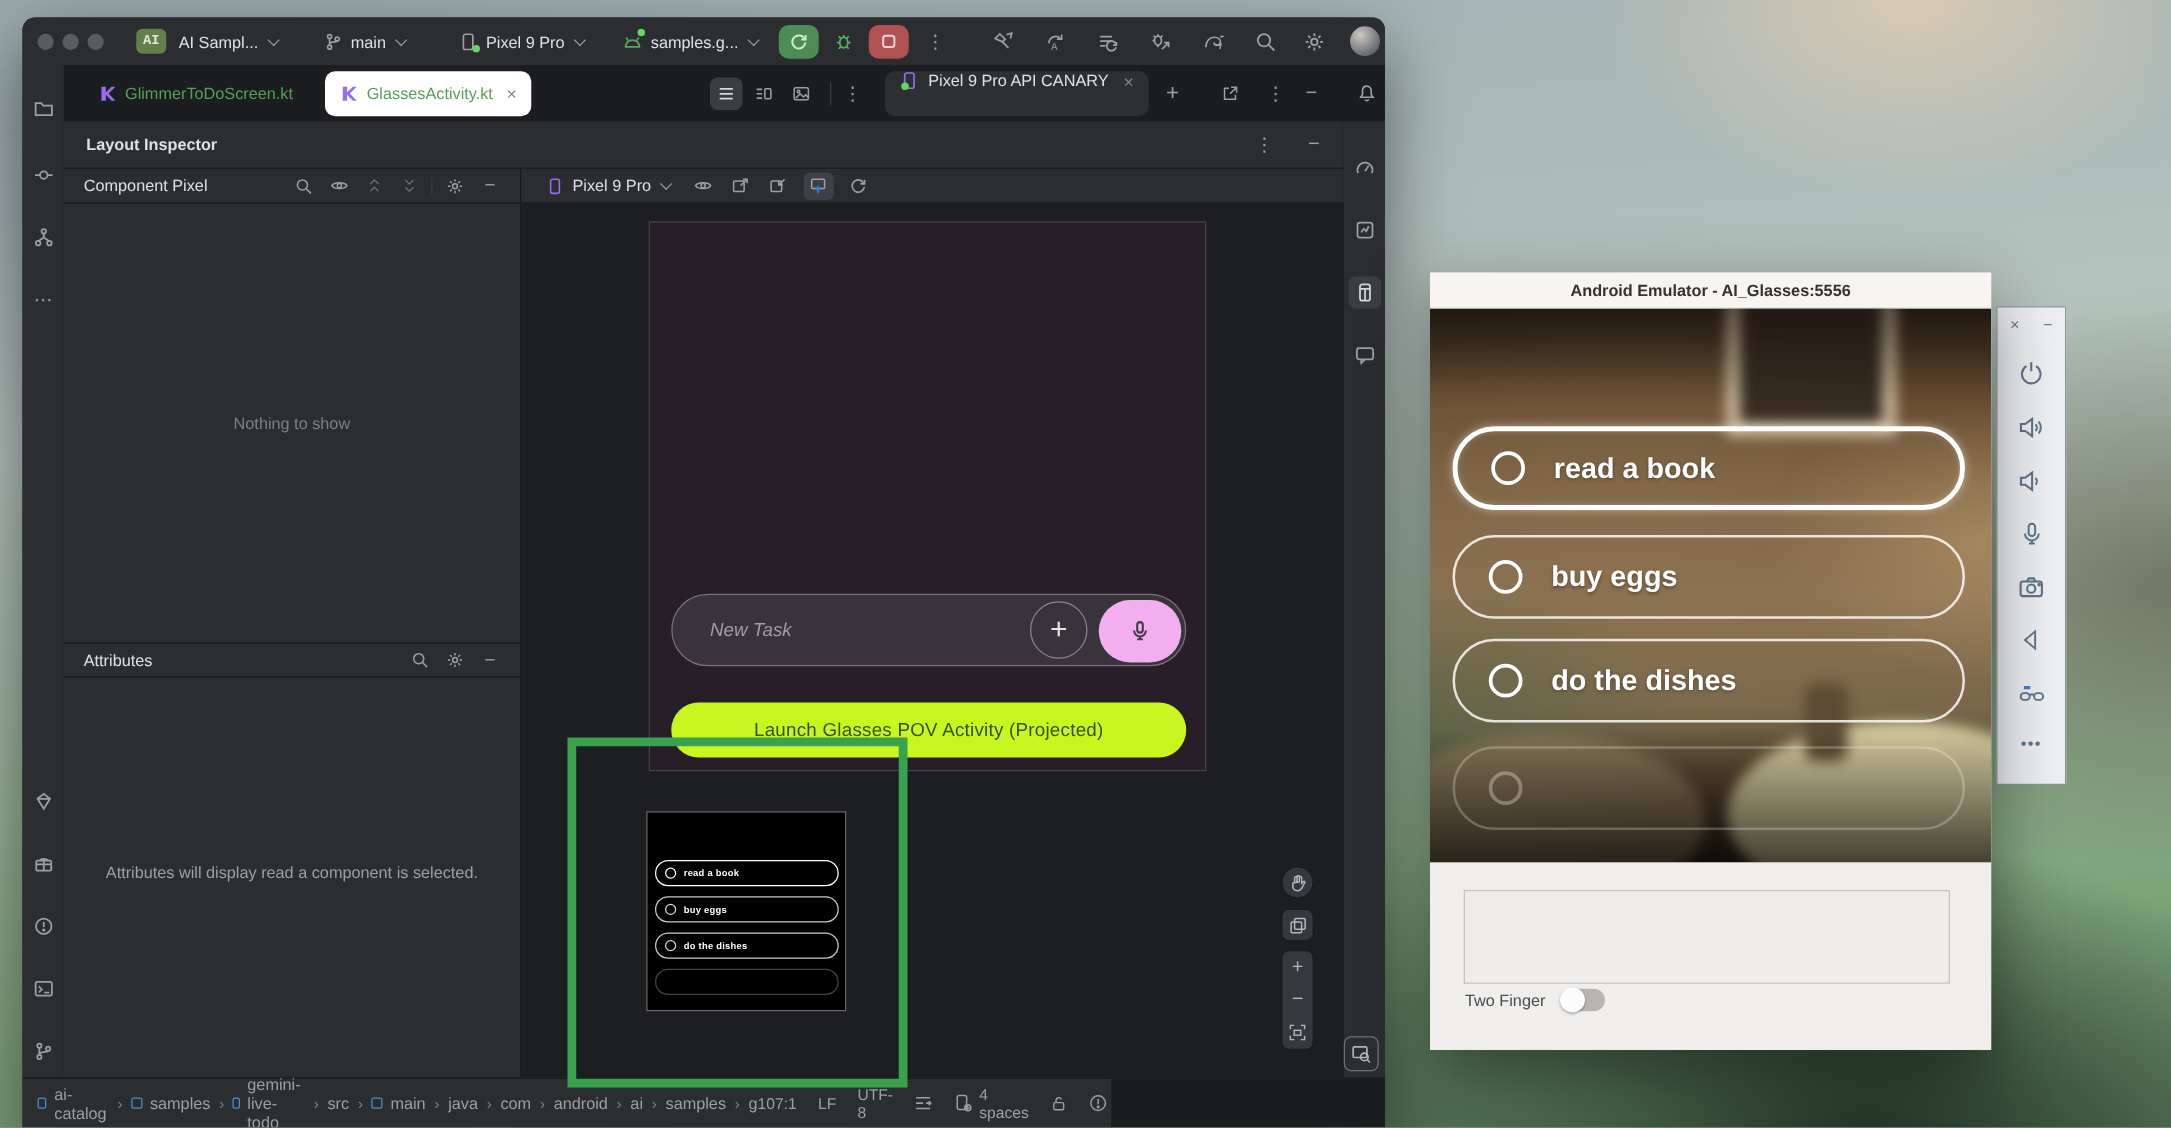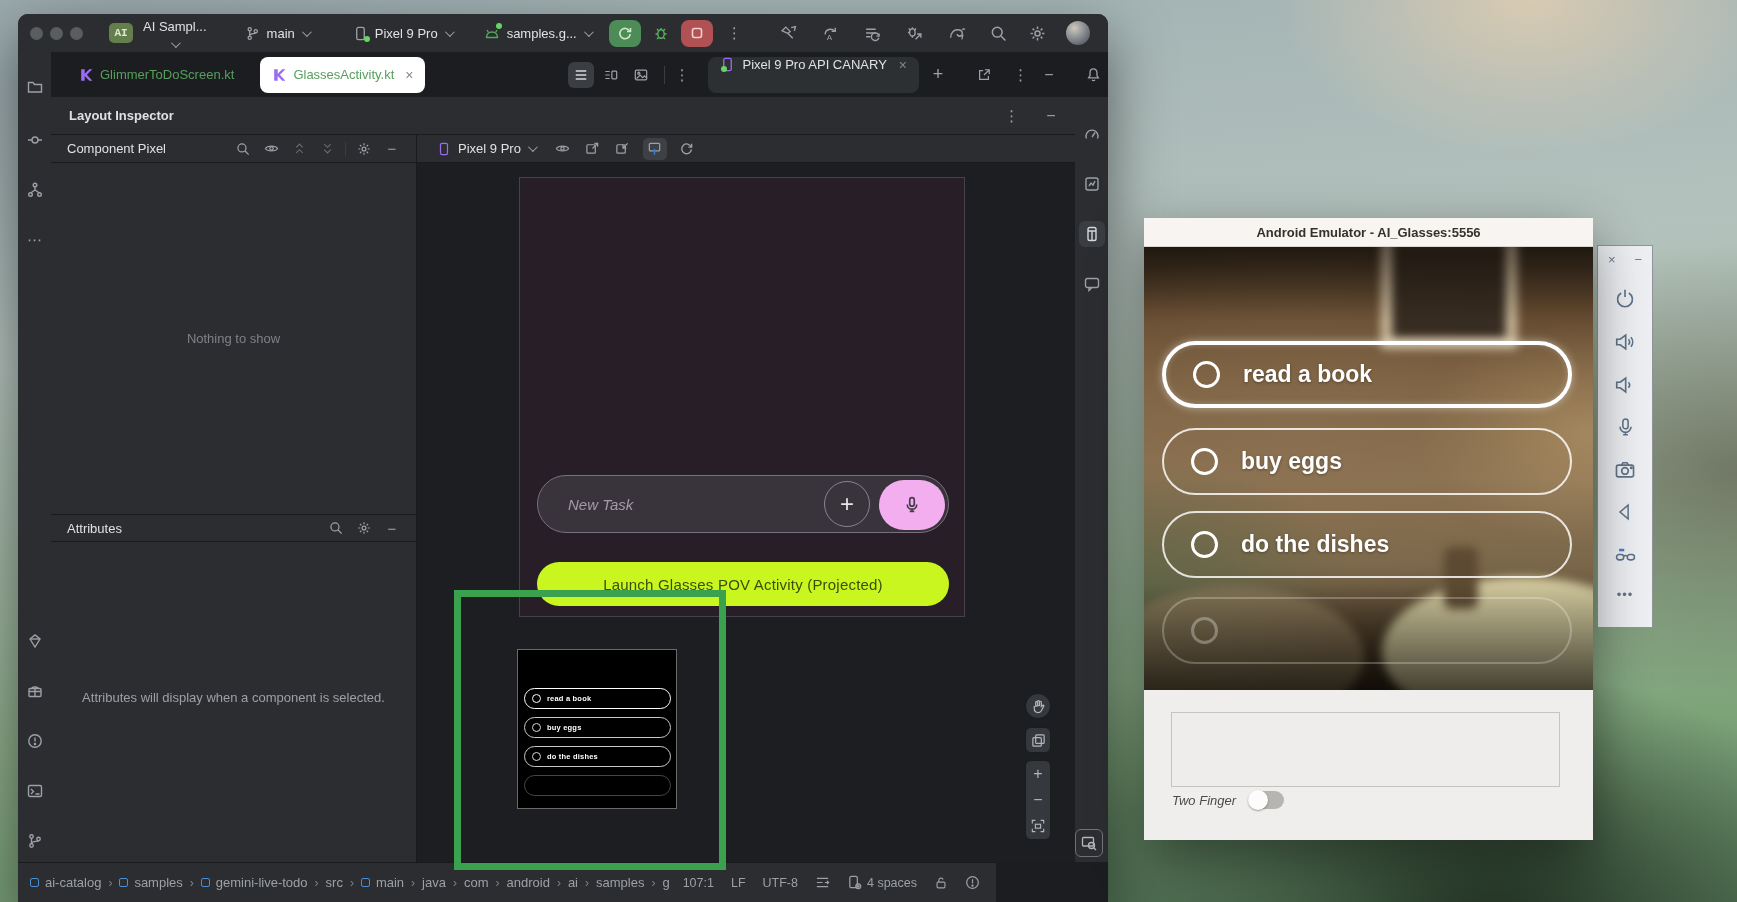--- a/index.html
+++ b/index.html
@@ -93,21 +93,21 @@
   
   .float-ctrl { width:26px; height:26px; border-radius:6px; background:#35383c; border:1px solid #1b1c1e;
     display:flex; align-items:center; justify-content:center; color:#b3b6bb; }
   .zoom-group { position:absolute; left:608px; top:597px; width:26px; border-radius:6px; background:#35383c; border:1px solid #1b1c1e; }
   .zg-btn { width:100%; height:26px; display:flex; align-items:center; justify-content:center; color:#b3b6bb; font-size:16px; }
 
   
   .sel-rect { position:absolute; left:436px; top:576px; width:272px; height:280px; border:7px solid var(--accent-green); z-index:50; }
 
   
-  .statusbar { position:absolute; left:0; top:848px; width:978px; height:40px; background:#2b2d31; border-top:1px solid #191a1d;
+  .statusbar { position:absolute; left:0; top:848px; width:871px; height:40px; background:#2b2d31; border-top:1px solid #191a1d;
     display:flex; align-items:center; padding:0 16px 0 12px; color:#9ca0a6; z-index:10; }
   .crumb { display:flex; align-items:center; gap:6px; }
   .modsq { width:9px; height:9px; border:1.5px solid var(--module-blue); border-radius:2px; }
   .crumb-sep { color:#7e8186; margin:0 7px; font-size:12px; }
   .sb-right { margin-left:auto; display:flex; align-items:center; gap:17px; font-size:12.5px; }
 
   .floatsq { position:absolute; left:1057px; top:815px; width:28px; height:28px; border:1px solid #6e7175; border-radius:6px;
     background:#2b2d31; display:flex; align-items:center; justify-content:center; color:#b3b6bb; z-index:20; }
 
   
@@ -126,21 +126,21 @@
   .frame { position:absolute; left:237px; top:-18px; width:136px; height:120px; background:#332a20; border:11px solid #d6c5a8; opacity:.92; }
   .table { position:absolute; left:238px; top:330px; width:280px; height:150px; border-radius:50%; background:#d9d2a5; opacity:.9; }
   .boot { position:absolute; left:300px; top:300px; width:34px; height:62px; border-radius:8px; background:#5d4a32; }
   .floorpatch { position:absolute; left:-40px; top:340px; width:260px; height:140px; border-radius:50%; background:#8f7c5c; opacity:.7; }
   .vignette { position:absolute; inset:0; background:linear-gradient(180deg, rgba(15,10,5,.5) 0%, rgba(15,10,5,0) 17%, rgba(15,10,5,0) 76%, rgba(8,6,3,.68) 100%); }
   .todo-pill { position:absolute; left:18px; width:410px; height:67px; border-radius:34px; display:flex; align-items:center; color:#fff; }
   .todo-pill .rad { width:27px; height:27px; border:3px solid #fff; border-radius:50%; margin-left:27px; flex:none; }
   .todo-pill .txt { font-size:23px; font-weight:bold; margin-left:23px; text-shadow:0 1px 3px rgba(0,0,0,.35); }
   .pill-strong { border:4px solid #fff; box-shadow:0 0 8px rgba(255,255,255,.45), inset 0 0 6px rgba(255,255,255,.25); }
   .pill-thin { border:2px solid rgba(255,255,255,.82); }
-  .emu-bottom { position:absolute; left:0; top:472px; width:449px; height:150px; background:#efeeec;font-style:italic; }
+  .emu-bottom { position:absolute; left:0; top:472px; width:449px; height:150px; background:#efeeec; }
   .touchbox { position:absolute; left:27px; top:22px; width:389px; height:75px; border:1.5px solid #c6c4c1; background:#eeedeb; }
   .twofinger { position:absolute; left:28px; top:101px; display:flex; align-items:center; gap:14px; color:#4b4b4b; font-size:13px; }
   .toggle { position:relative; width:34px; height:18px; border-radius:9px; background:#b7b5b2; }
   .knob { position:absolute; left:-2px; top:-1px; width:20px; height:20px; border-radius:50%; background:#fcfcfc; box-shadow:0 1px 2px rgba(0,0,0,.35); }
 
   
   .emutb { position:absolute; left:1597px; top:245px; width:56px; height:383px; background:#edeff2; border:1px solid #8f959b;
     display:flex; flex-direction:column; align-items:center; color:var(--emu-icon); }
   .emutb-top { width:100%; display:flex; justify-content:space-between; padding:6px 10px 0 10px; font-size:13px; color:#6a7b8d; }
   .emutb .eic { margin-top:21px; display:flex; align-items:center; justify-content:center; }
@@ -154,21 +154,21 @@
 
   <div class="ide">
 
     <div class="titlebar">
       <div style="display:flex;gap:7px;margin-left:12px;">
         <div class="light"></div>
         <div class="light"></div>
         <div class="light"></div>
       </div>
       <div class="ai-badge" style="margin-left:26px;">AI</div>
-      <div class="tb-item" style="margin-left:10px;flex-direction:column;">
+      <div class="tb-item" style="margin-left:10px;">
         <span>AI Sampl...</span>
           <span class="chev"></span>
       </div>
       <div class="tb-item" style="margin-left:38px;">
         <span class="ic">
           <svg width="15" height="15" viewBox="0 0 16 16" fill="none" stroke="#9da0a6" stroke-width="1.4">
               <circle cx="5" cy="3.5" r="1.7"></circle>
               <circle cx="5" cy="12.5" r="1.7"></circle>
               <circle cx="11.5" cy="5.5" r="1.7"></circle>
               <path d="M5 5.2v5.6M5 10c0-2.5 6.5-1.5 6.5-2.8"></path>
@@ -477,21 +477,21 @@
               </span>
             <span class="tool-ic">
                 <svg width="14" height="14" viewBox="0 0 16 16" fill="none" stroke="currentColor" stroke-width="1.4">
                   <circle cx="8" cy="8" r="2.2"></circle>
                   <path d="M8 1.5v2.2M8 12.3v2.2M1.5 8h2.2M12.3 8h2.2M3.4 3.4l1.6 1.6M11 11l1.6 1.6M3.4 12.6L5 11M11 5l1.6-1.6"></path>
                 </svg>
               </span>
             <span class="tool-ic" style="font-size:15px;">−</span>
           </div>
         </div>
-        <div class="attr-empty">Attributes will display when a component is selected.</div>
+        <div class="attr-empty">Attributes will display read a component is selected.</div>
       </div>
 
       <div class="dev-pane">
         <div class="subtoolbar" style="padding-left:20px;">
           <div class="tb-item">
             <span class="ic">
                 <svg width="14" height="14" viewBox="0 0 16 16" fill="none" stroke="#9a6cf0" stroke-width="1.4">
                   <rect x="4" y="1.5" width="8" height="13" rx="1.8"></rect>
                 </svg>
               </span>

